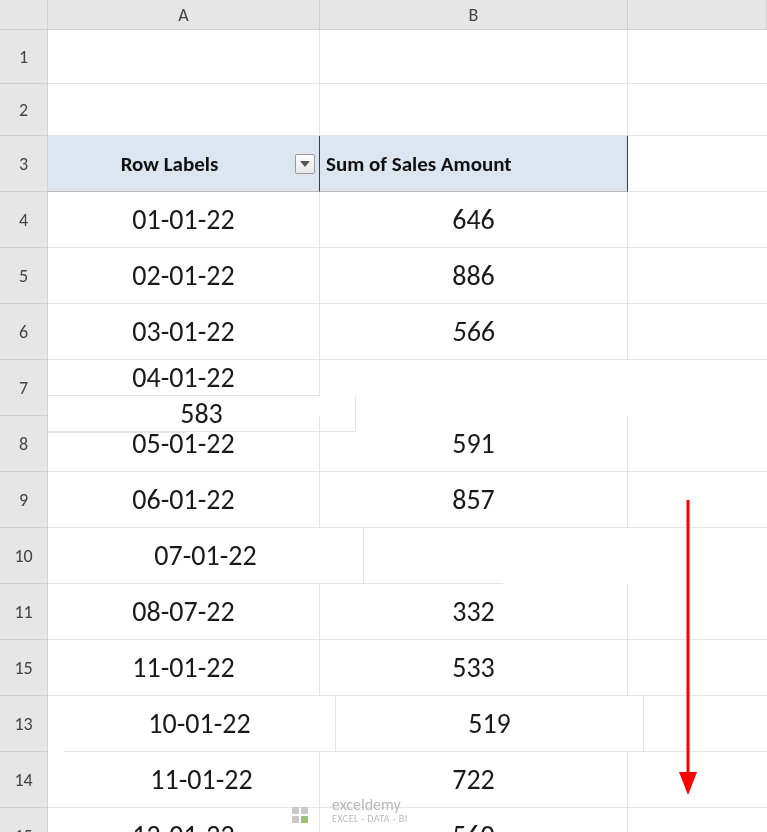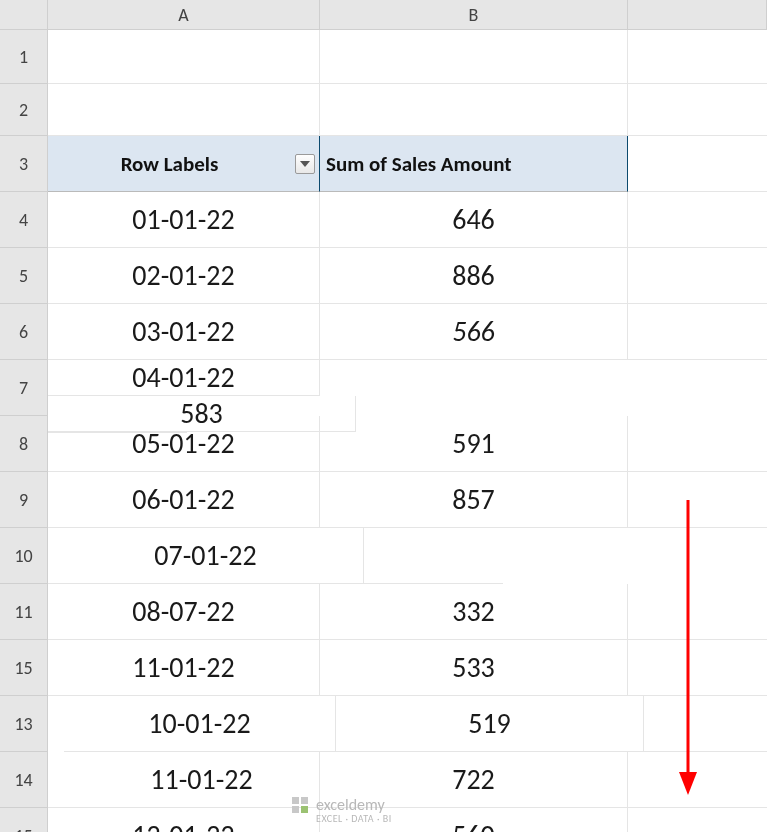--- a/index.html
+++ b/index.html
@@ -112,22 +112,22 @@
     right: 68px;
     top: 500px;
   }
   .watermark {
     position: absolute;
     left: 290px;
     top: 795px;
     font-size: 16px;
     color: #b8b8b8;
     display: flex;
-    align-items: flex-start;
-    gap: 6px;
+    align-items: flex-end;
+    gap: 22px;
     pointer-events: none;
   }
   .watermark .sub {
     font-size: 10px;
     letter-spacing: 0.5px;
     display: block;
     margin-top: -2px;
   }
 </style>
 </head>

